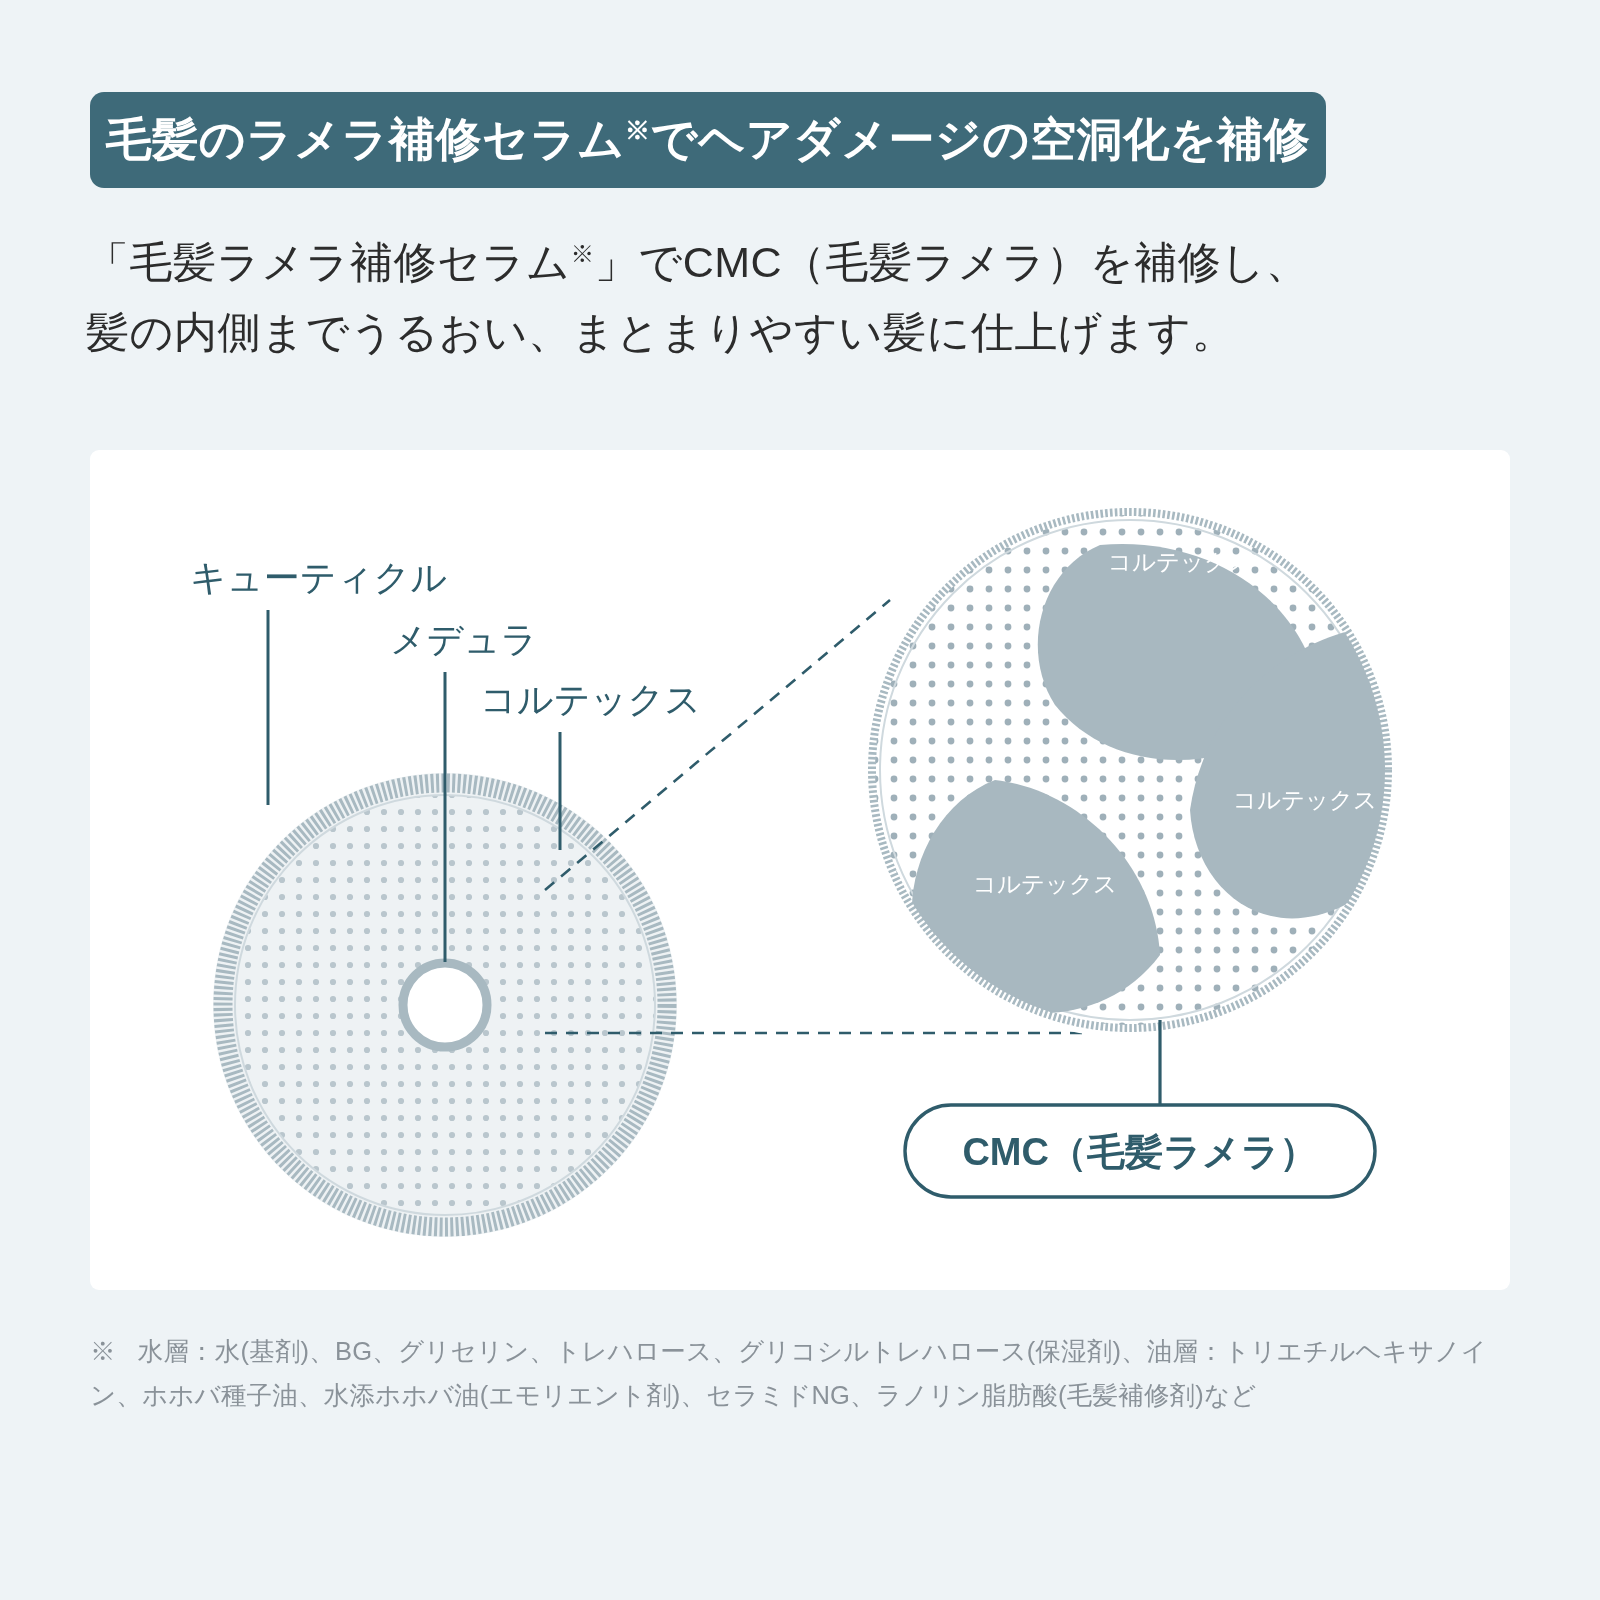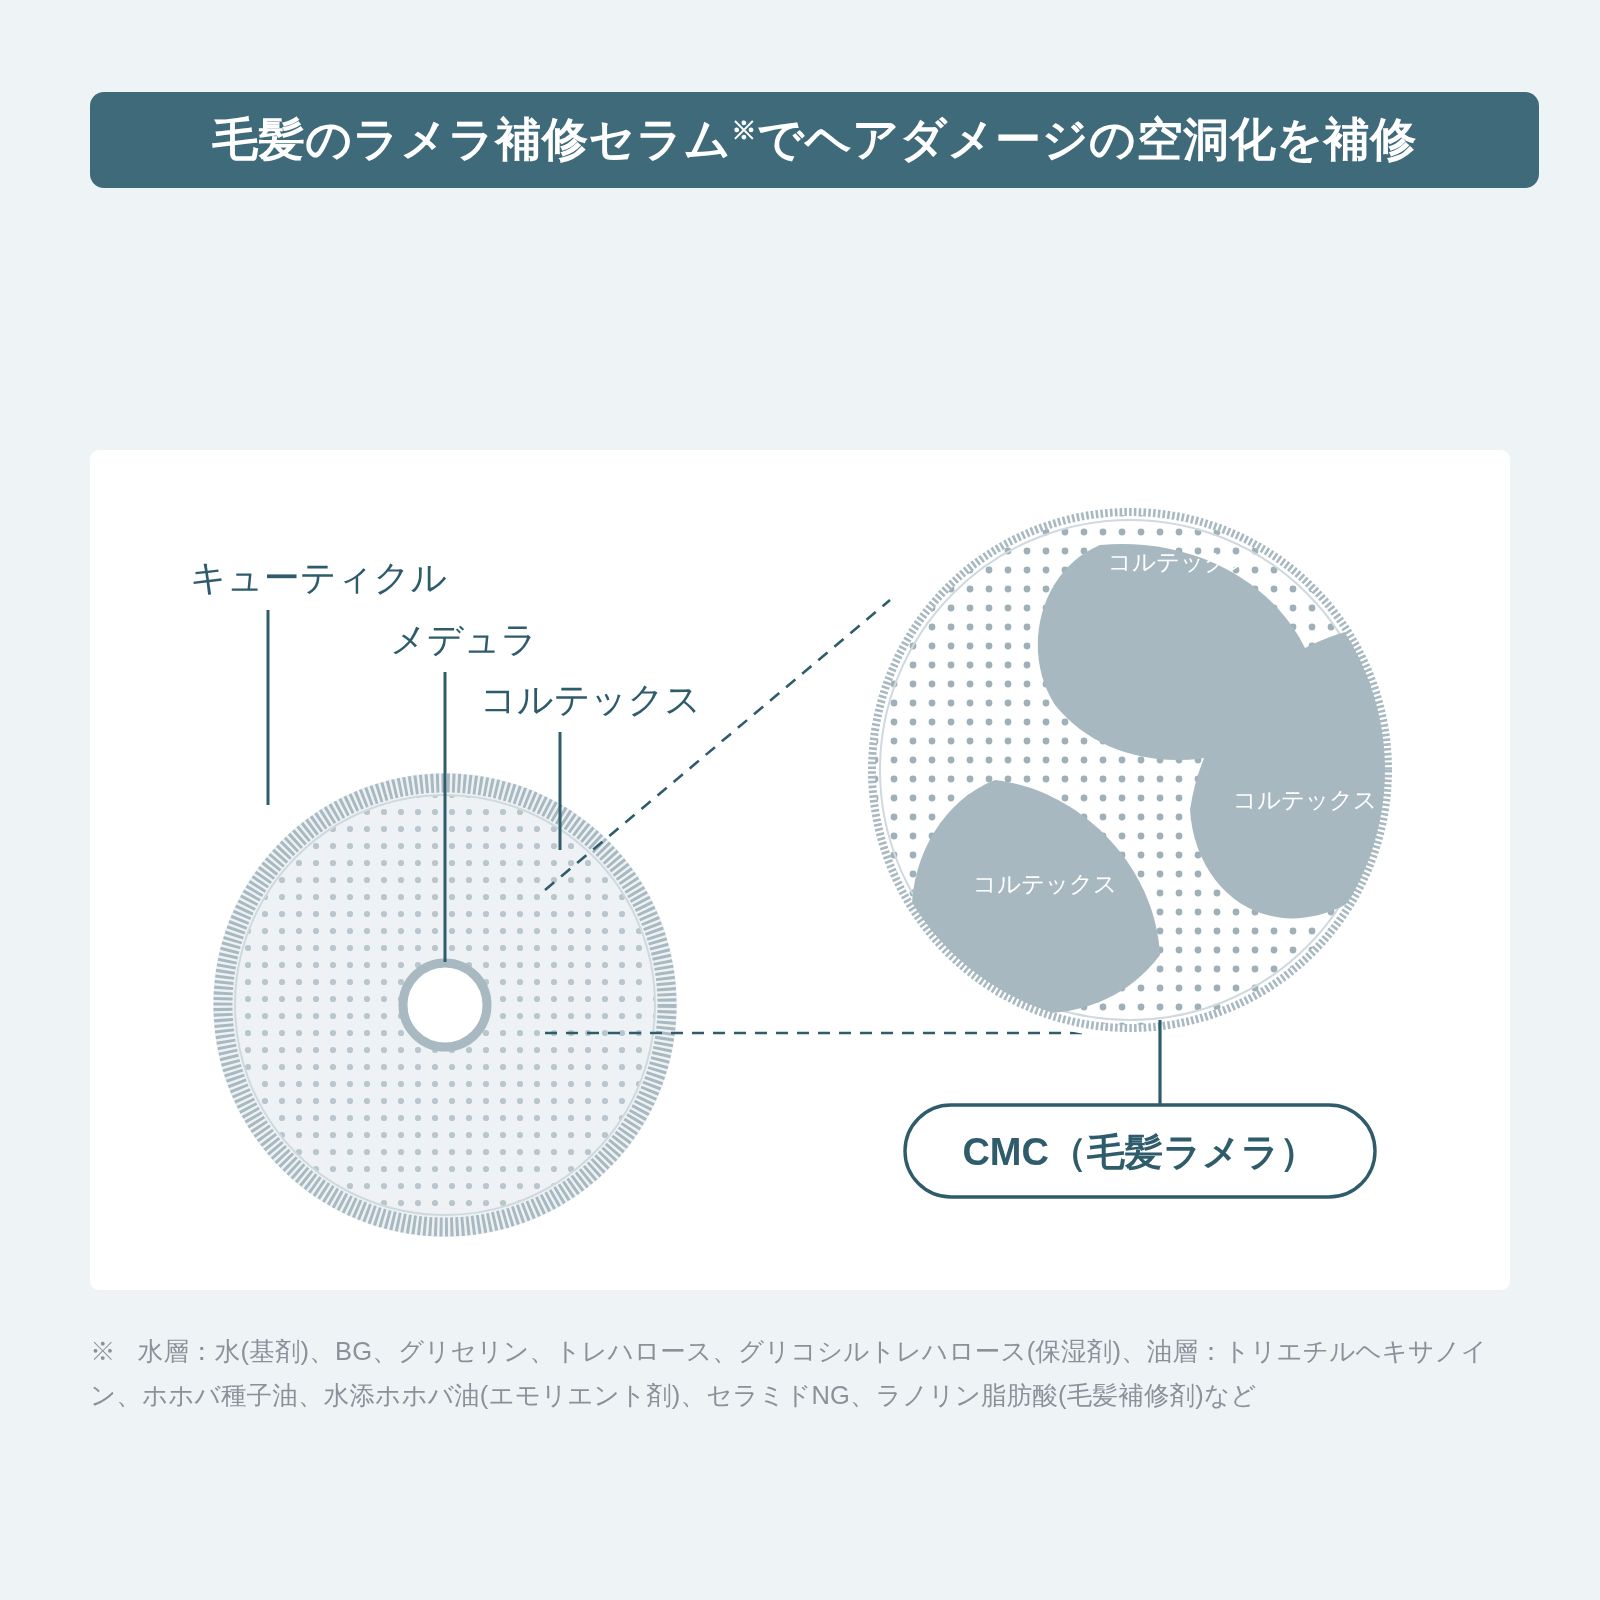--- a/index.html
+++ b/index.html
@@ -17,21 +17,21 @@
     position: relative;
     width: 1600px;
     height: 1600px;
   }
 
   
   .header-banner {
     position: absolute;
     left: 90px;
     top: 92px;
-    width: 1449px;
+    width: 1236px;
     height: 96px;
     background: #3e6a79;
     border-radius: 14px;
     display: flex;
     align-items: center;
     justify-content: center;
   }
   .header-banner .htext {
     color: #ffffff;
     font-size: 46px;
@@ -94,20 +94,24 @@
 </style>
 </head>
 <body>
 
 <div class="page">
 
   <div class="header-banner">
     <div class="htext"><span>毛髪のラメラ補修セラム</span><span class="sup">※</span><span>でヘアダメージの空洞化を補修</span></div>
   </div>
 
+  <div class="lead">
+    <span>「毛髪ラメラ補修セラム</span><span class="sup">※</span><span>」でCMC（毛髪ラメラ）を補修し、</span><br>
+    <span>髪の内側までうるおい、まとまりやすい髪に仕上げます。</span>
+  </div>
 
   <div class="figure">
     <svg width="1420" height="840" viewBox="0 0 1420 840" xmlns="http://www.w3.org/2000/svg">
       <defs>
 
         <pattern id="dots" width="17" height="17" patternUnits="userSpaceOnUse">
           <circle cx="5" cy="5" r="3.1" fill="#b9c6cd"></circle>
         </pattern>
         <pattern id="dotsSmall" width="19" height="19" patternUnits="userSpaceOnUse">
           <circle cx="6" cy="6" r="3.4" fill="#9fb0b9"></circle>

